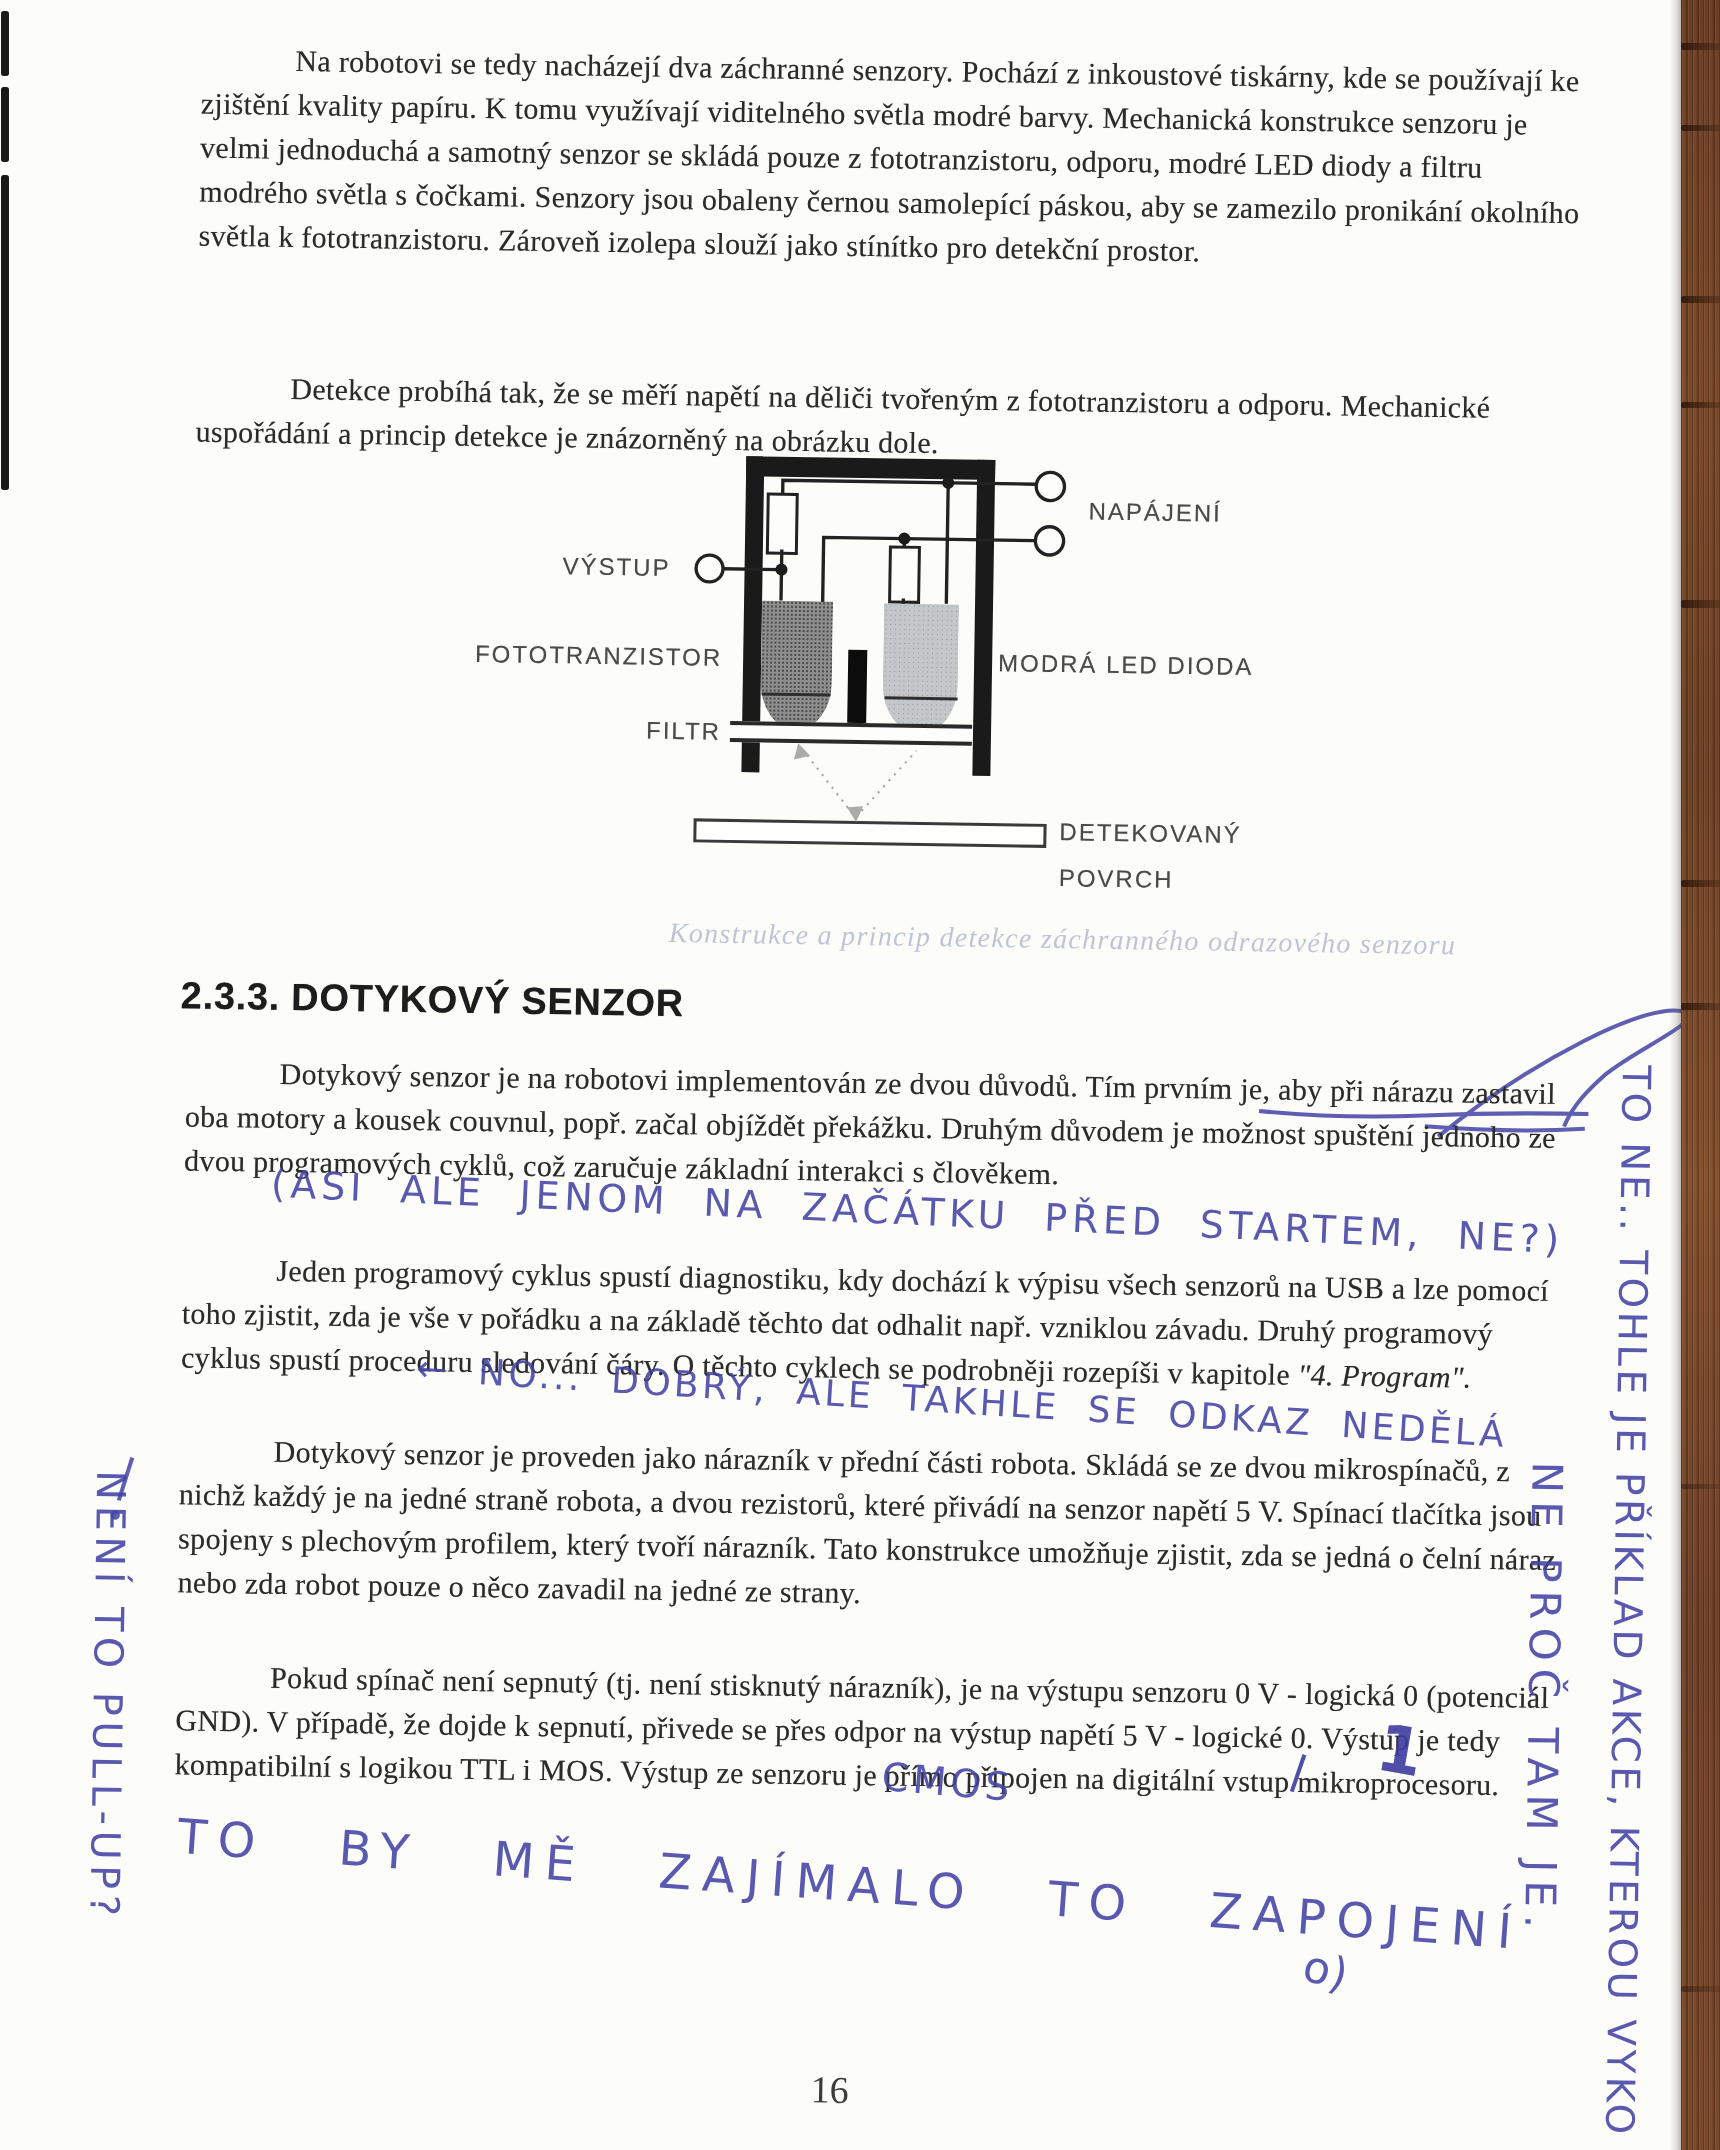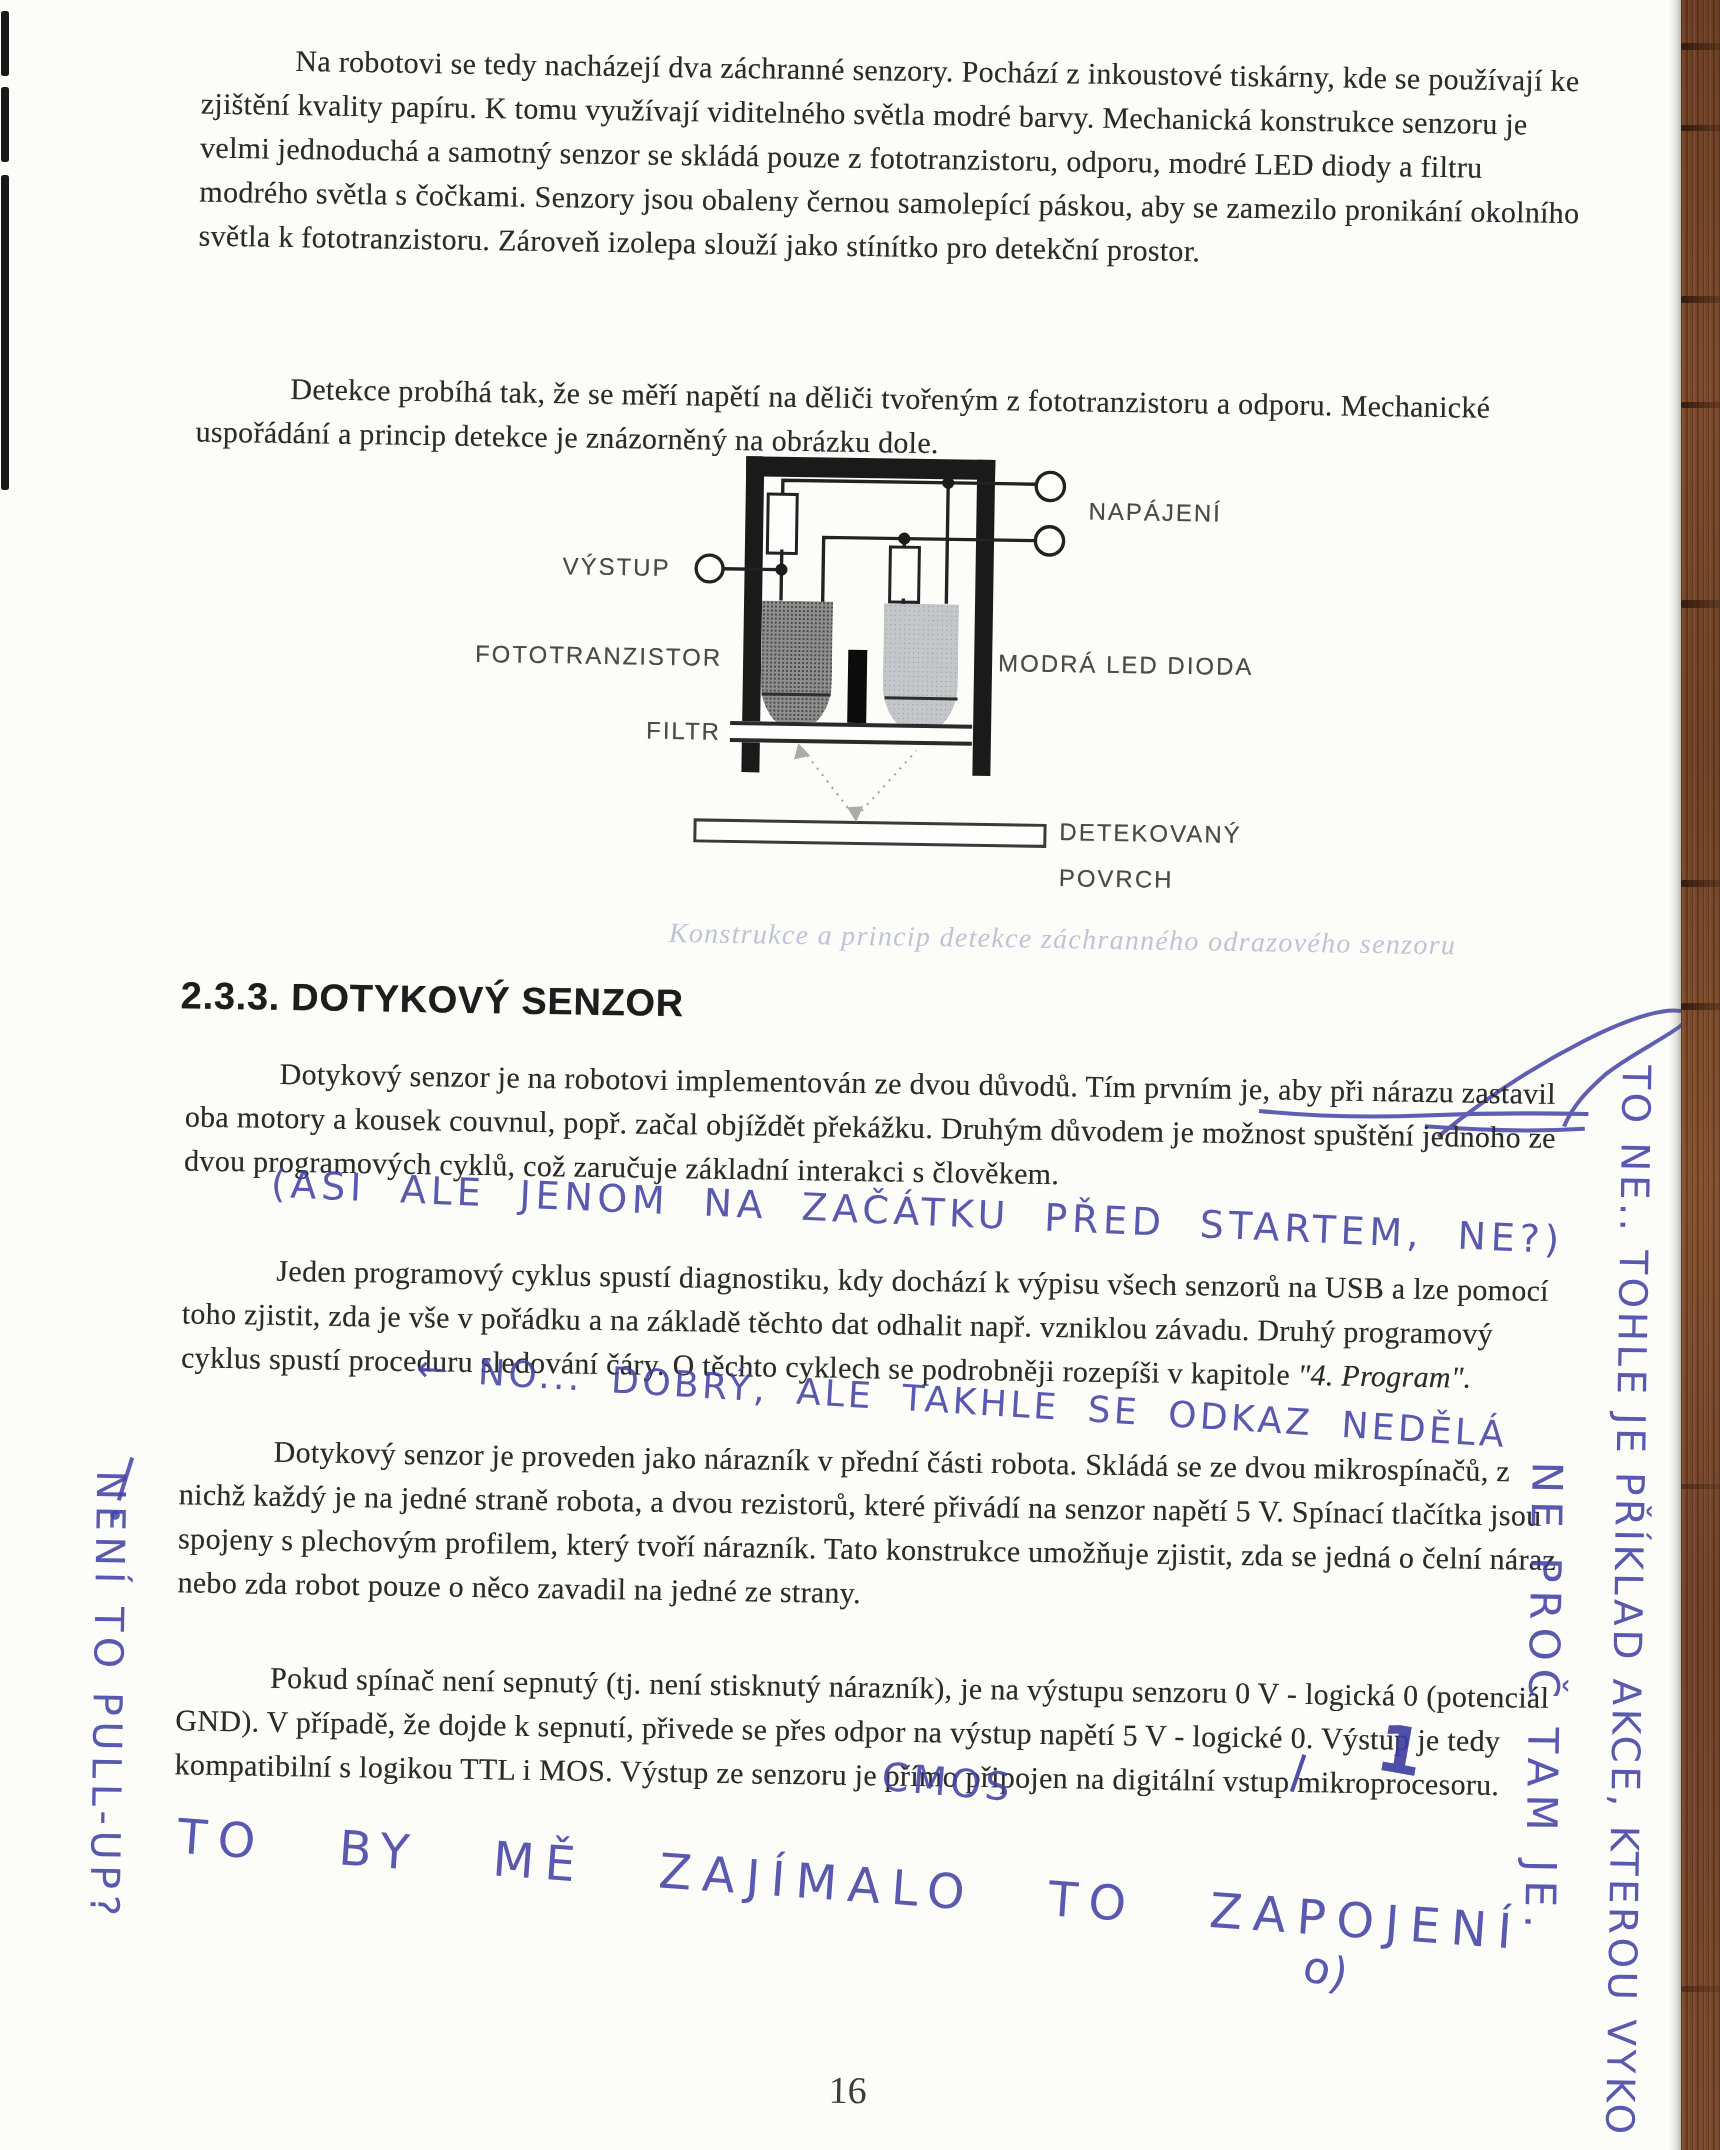--- a/index.html
+++ b/index.html
@@ -22,21 +22,21 @@
   .p5{top:1426px;}
   .p6{top:1652px;}
   .ref{font-style:italic;}
   .heading{position:absolute;left:196px;top:972px;
         font:700 38px "Liberation Sans",sans-serif;color:#1d1d1d;letter-spacing:0.7px;
         text-shadow:0 0 0.7px rgba(40,40,40,.6);}
   .caption{position:absolute;left:683px;top:907px;width:887px;
         font:italic 28px "Liberation Serif",serif;color:rgba(140,148,186,.55);
         letter-spacing:1.3px;}
   .pagenum{position:absolute;left:843px;top:2055px;
-        font:38px "Liberation Serif",serif;color:#3c3c3c;margin-left:18px;}
+        font:38px "Liberation Serif",serif;color:#3c3c3c;}
   
   .dg{position:absolute;background:#1a1a1a;}
   .d-topbar{left:753px;top:445px;width:249px;height:20px;}
   .d-wall-l{left:753px;top:445px;width:17.5px;height:316px;}
   .d-wall-r{left:984px;top:445px;width:17.5px;height:316px;}
   .d-res{position:absolute;border:3.4px solid #222;background:#fdfdfb;}
   .d-res1{left:774px;top:481px;width:25.5px;height:56px;}
   .d-res2{left:897px;top:532px;width:25.5px;height:52px;}
   .d-ft{position:absolute;left:771px;top:589px;width:71px;height:129px;
         background-color:#8f8f8f;

